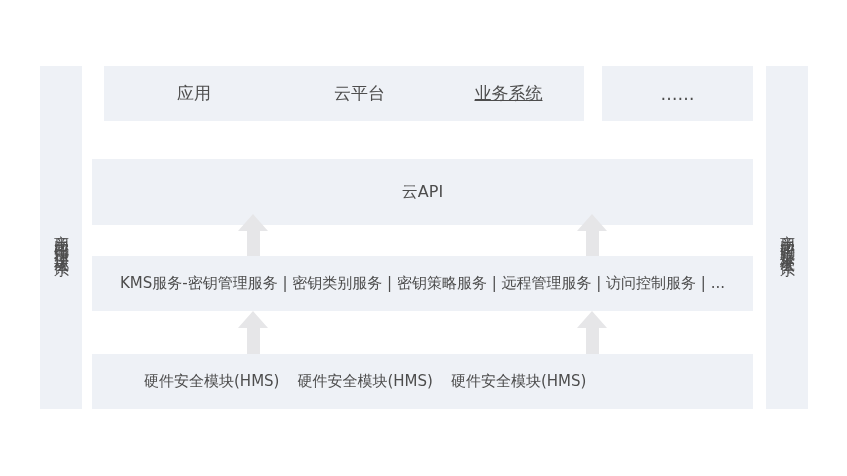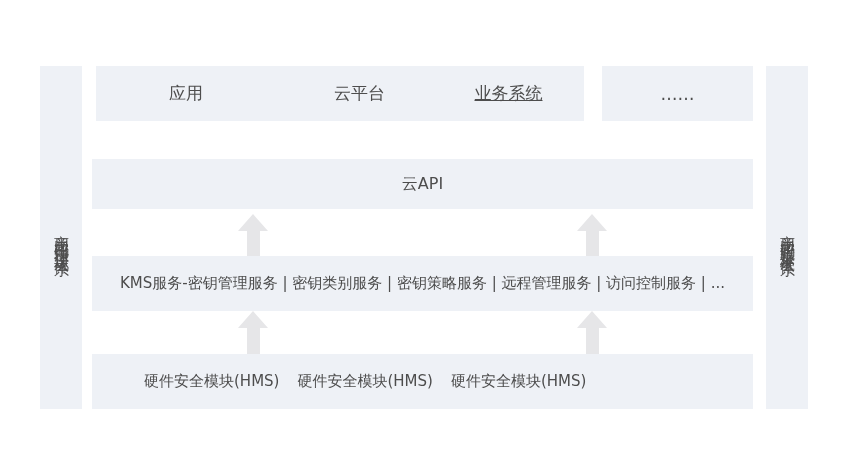--- a/index.html
+++ b/index.html
@@ -25,27 +25,27 @@
     display:flex;align-items:center;justify-content:center;
   }
   .vbar span{
     writing-mode:vertical-rl;text-orientation:upright;
     font-size:15px;letter-spacing:3px;color:var(--text);
   }
   .vbar.left{left:40px;}
   .vbar.right{left:766px;}
   
   .top-box{top:66px;height:55px;font-size:17px;}
-  .b1{left:96px;width:180px;text-align:center;}
+  .b1{left:104px;width:180px;text-align:center;}
   .b2{left:264px;width:151px;padding-left:20px;}
   .b3{left:433px;width:151px;text-decoration:underline;}
   .b4{left:602px;width:151px;}
   
   .row{left:92px;width:661px;}
-  .api{top:159px;height:50px;font-size:16px;}
+  .api{top:159px;height:66px;font-size:16px;}
   .kms{top:256px;height:55px;font-size:15px;}
   .hms{
     top:354px;height:55px;font-size:15px;
     justify-content:flex-start;padding-left:52px;box-sizing:border-box;gap:18px;
   }
   
   .arrow{
     position:absolute;width:30px;display:flex;flex-direction:column;align-items:center;
   }
   .arrow-head{

